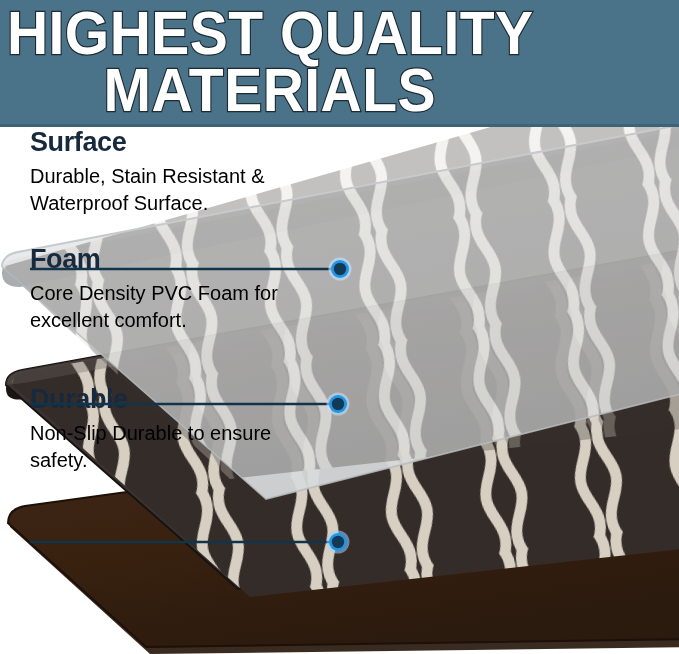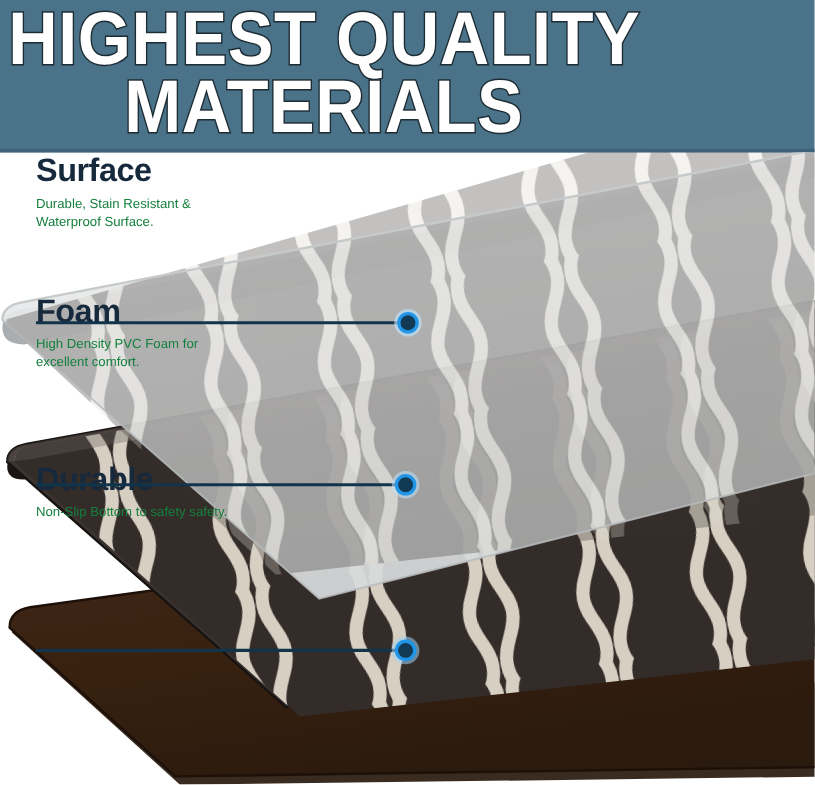--- a/index.html
+++ b/index.html
@@ -87,22 +87,22 @@
     font-weight: 700;
     font-size: 27px;
     color: #17293c;
     line-height: 1.05;
     letter-spacing: -0.4px;
     margin: 0;
     padding: 0 0 3px 0;
   }
   .callout-desc {
     font-family: "Liberation Sans", "DejaVu Sans", sans-serif;
-    font-size: 11px;
-    color: #15803d;
+    font-size: 20px;
+    color: #000000;
     line-height: 1.32;
     margin: 4px 0 0 0;
     white-space: pre-line;
   }
 
   #callout-surface { top: 128px; }
   #callout-core    { top: 245px; }
   #callout-bottom  { top: 385px; }
 
   
@@ -220,27 +220,27 @@
   </div>
 
   <div class="callout" id="callout-surface">
     <div class="callout-title">Surface</div>
     <div class="callout-desc">Durable, Stain Resistant &amp;
 Waterproof Surface.</div>
   </div>
 
   <div class="callout" id="callout-core">
     <div class="callout-title">Foam</div>
-    <div class="callout-desc">High Density PVC Foam for
+    <div class="callout-desc">Core Density PVC Foam for
 excellent comfort.</div>
   </div>
 
   <div class="callout" id="callout-bottom">
     <div class="callout-title">Durable</div>
-    <div class="callout-desc">Non-Slip Bottom to safety safety.</div>
+    <div class="callout-desc">Non-Slip Durable to ensure safety.</div>
   </div>
 
   <svg class="overlay" viewBox="0 0 679 654">
 
     <g>
       <line x1="30" y1="269" x2="338" y2="269" stroke="#12344a" stroke-width="2.6"></line>
       <circle cx="340" cy="269" r="11.5" fill="#bfe3fb" opacity="0.65"></circle>
       <circle cx="340" cy="269" r="9" fill="#2196e8"></circle>
       <circle cx="340" cy="269" r="6.2" fill="#123a55"></circle>
     </g>

